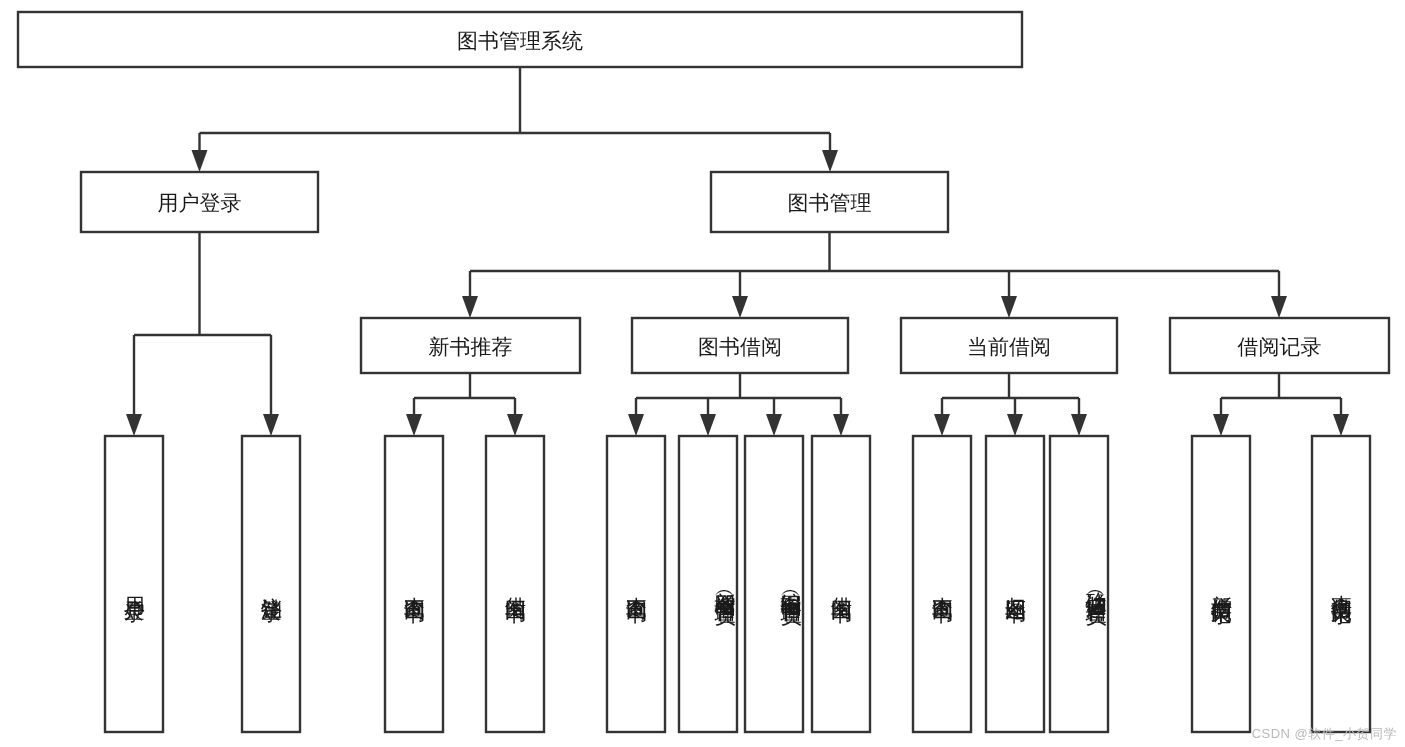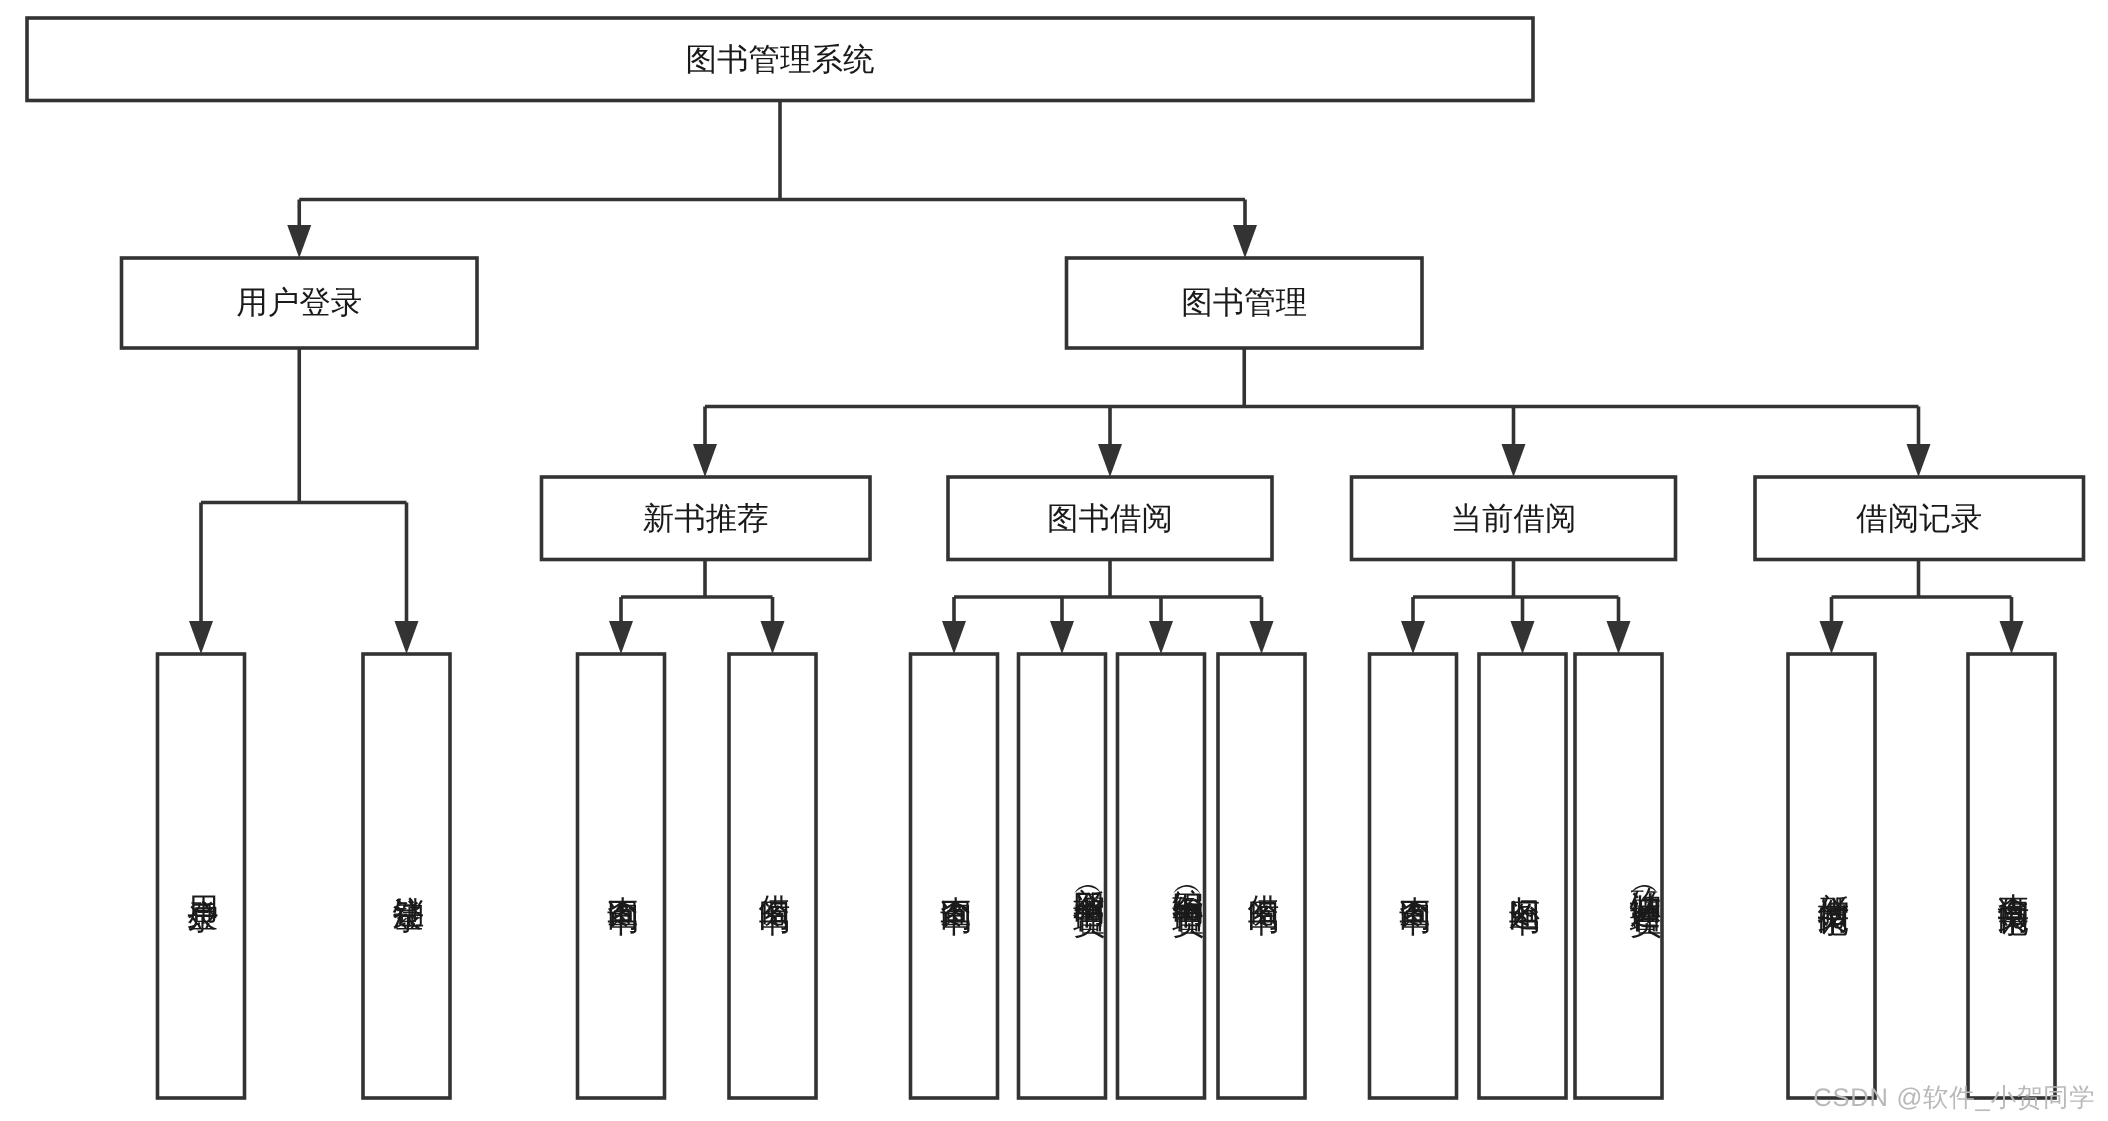--- a/index.html
+++ b/index.html
@@ -66,21 +66,21 @@
     color: #1a1a1a;
     white-space: nowrap;
     pointer-events: none;
     user-select: none;
   }
   .watermark {
     position: absolute;
     right: 8px;
     bottom: 4px;
     font-family: "Liberation Sans", sans-serif;
-    font-size: 17px;
+    font-size: 13px;
     color: #b9b9b9;
     letter-spacing: 0.5px;
     white-space: nowrap;
     user-select: none;
   }
 </style>
 </head>
 <body>
 
 <div id="diagram-root">

